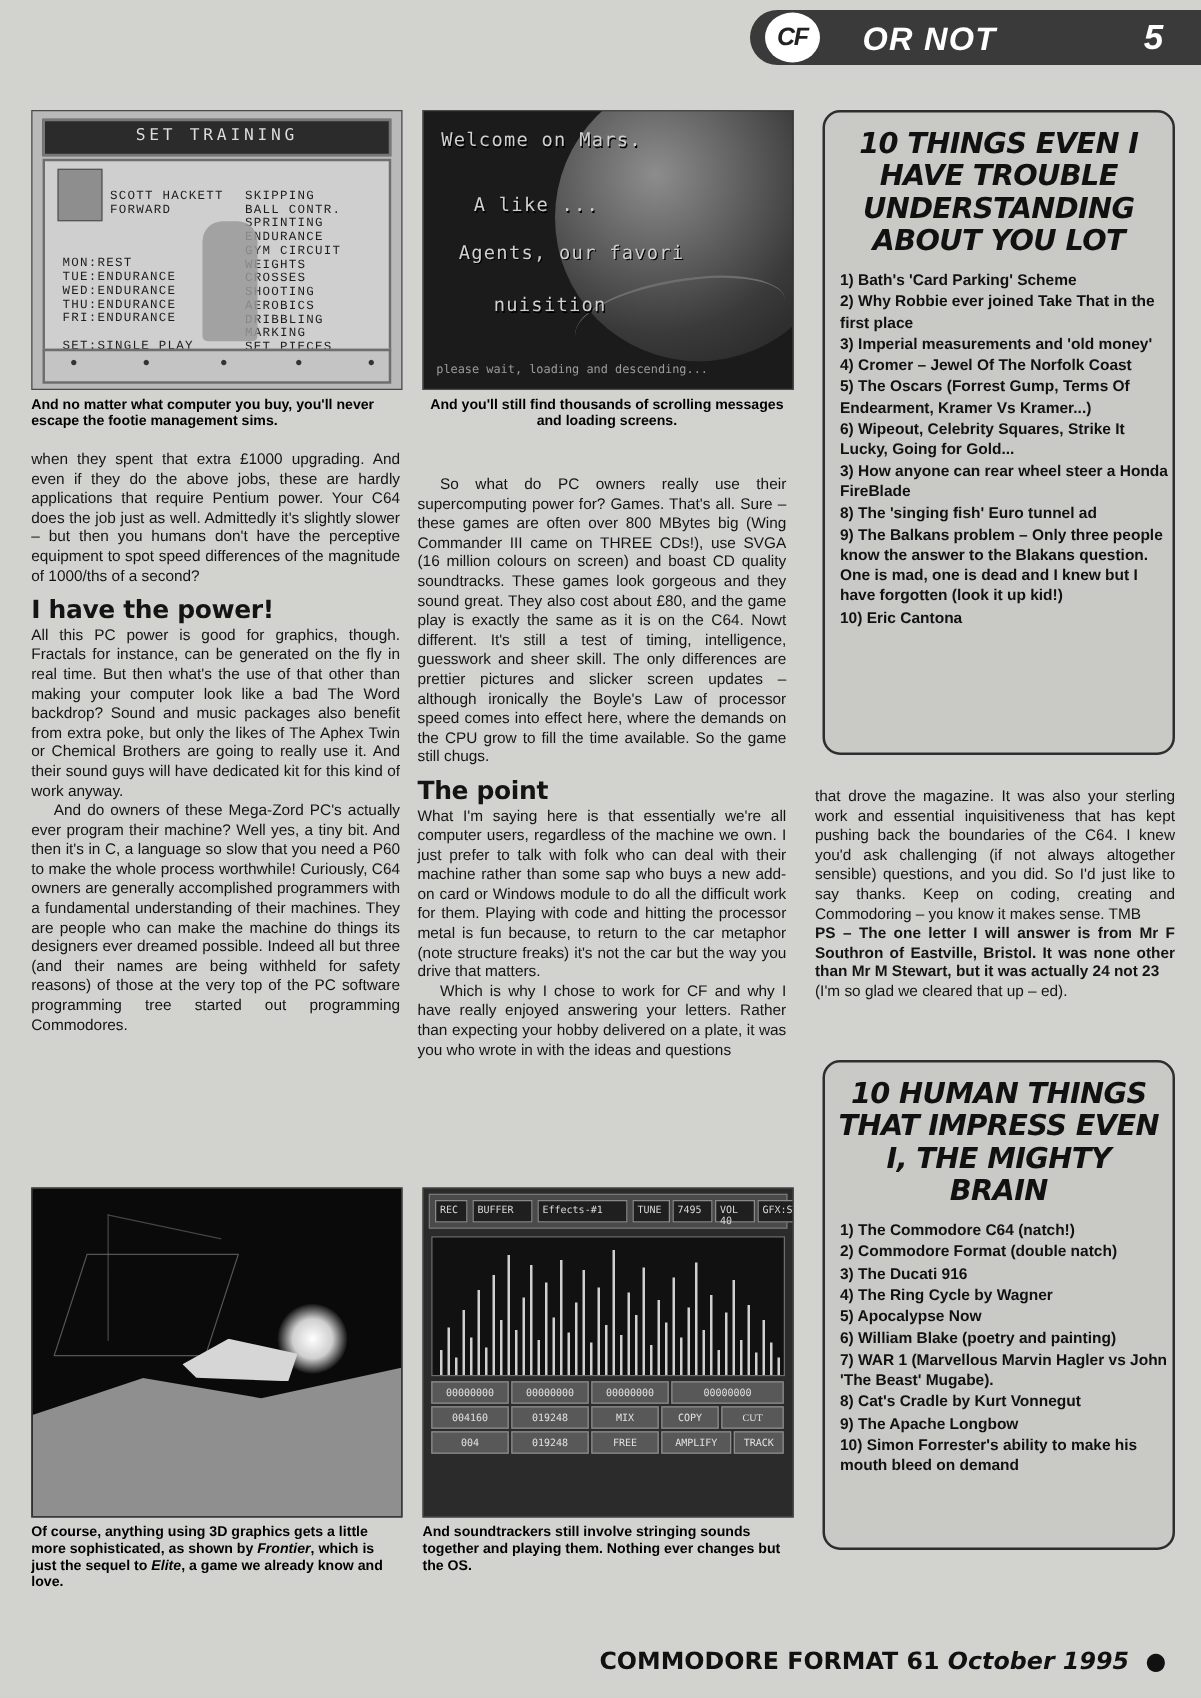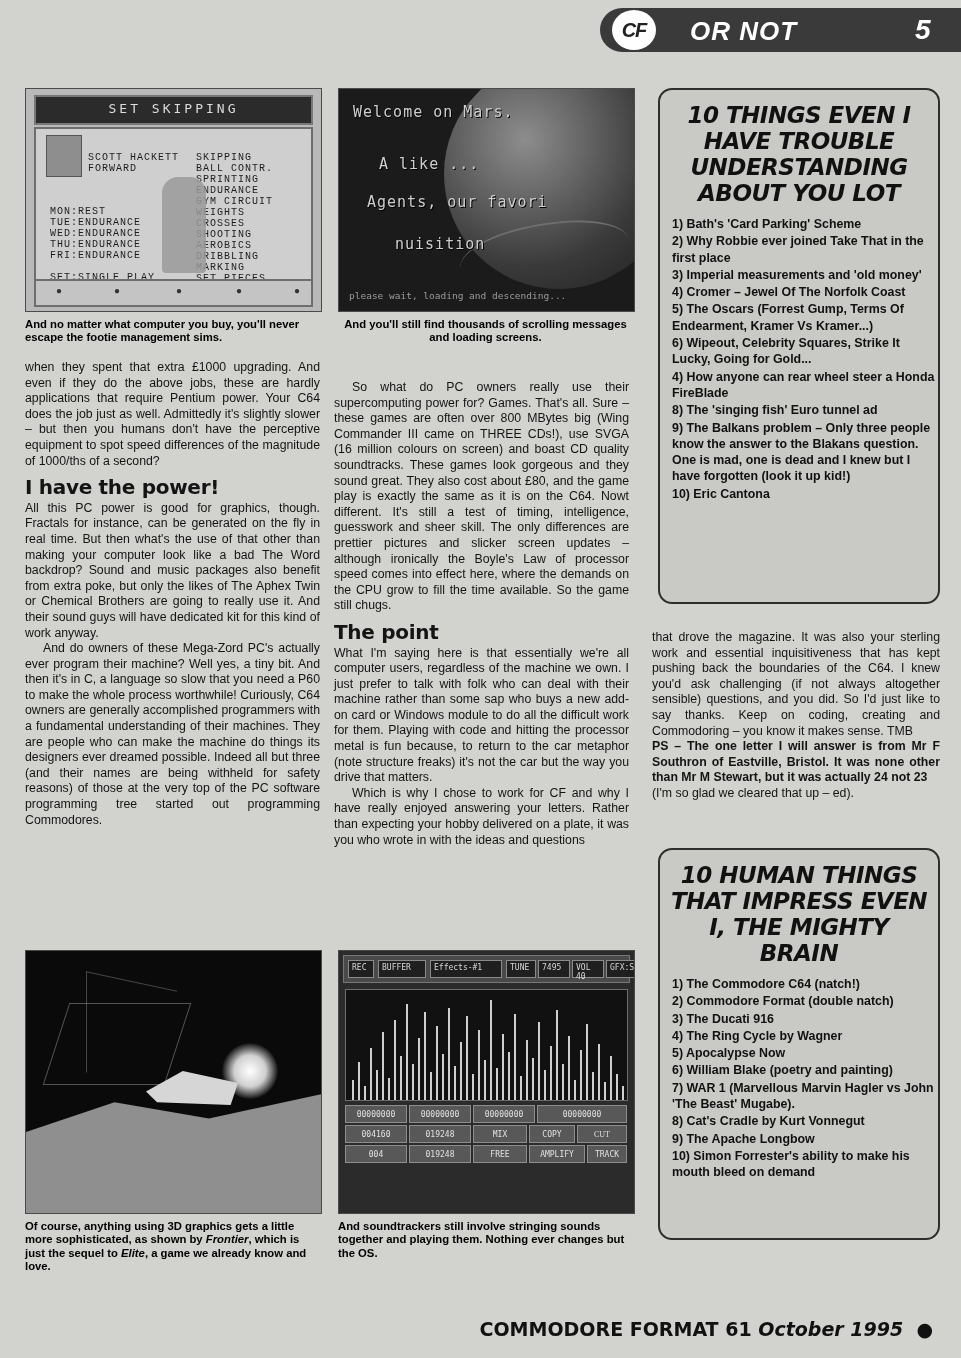--- a/index.html
+++ b/index.html
@@ -119,21 +119,21 @@
 
   <div class="header">
     <div class="hdr-bar"></div>
     <div class="hdr-logo">CF</div>
     <div class="hdr-title">OR NOT</div>
     <div class="hdr-page">5</div>
   </div>
 
   <div class="shot s1">
     <div class="bar">
-        <span>SET SKIPPING</span>
+        <span>SET TRAINING</span>
       </div>
     <div class="panel">
       <div class="portrait"></div>
       <div class="mono nameblk">SCOTT HACKETT
 FORWARD</div>
       <div class="mono skills">SKIPPING
 BALL CONTR.
 SPRINTING
 ENDURANCE
 GYM CIRCUIT
@@ -191,21 +191,21 @@
 
   <div class="box" style="left:658px;top:88px;width:278px;height:512px;">
     <h3>10 THINGS EVEN I HAVE TROUBLE UNDERSTANDING ABOUT YOU LOT</h3>
     <ol>
       <li>1) Bath's 'Card Parking' Scheme</li>
       <li>2) Why Robbie ever joined Take That in the first place</li>
       <li>3) Imperial measurements and 'old money'</li>
       <li>4) Cromer – Jewel Of The Norfolk Coast</li>
       <li>5) The Oscars (Forrest Gump, Terms Of Endearment, Kramer Vs Kramer...)</li>
       <li>6) Wipeout, Celebrity Squares, Strike It Lucky, Going for Gold...</li>
-      <li>4) How anyone can rear wheel steer a Honda FireBlade</li>
+      <li>3) How anyone can rear wheel steer a Honda FireBlade</li>
       <li>8) The 'singing fish' Euro tunnel ad</li>
       <li>9) The Balkans problem – Only three people know the answer to the Blakans question. One is mad, one is dead and I knew but I have forgotten (look it up kid!)</li>
       <li>10) Eric Cantona</li>
     </ol>
   </div>
 
   <div class="col" style="left:652px;top:630px;width:288px;">
     <p class="first">that drove the magazine. It was also your sterling work and essential inquisitiveness that has kept pushing back the boundaries of the C64. I knew you'd ask challenging (if not always altogether sensible) questions, and you did. So I'd just like to say thanks. Keep on coding, creating and Commodoring – you know it makes sense. TMB</p>
     <p class="first" style="font-weight:bold;">PS – The one letter I will answer is from Mr F Southron of Eastville, Bristol. It was none other than Mr M Stewart, but it was actually 24 not 23</p>
     <p class="first" style="">(I'm so glad we cleared that up – ed).</p>

